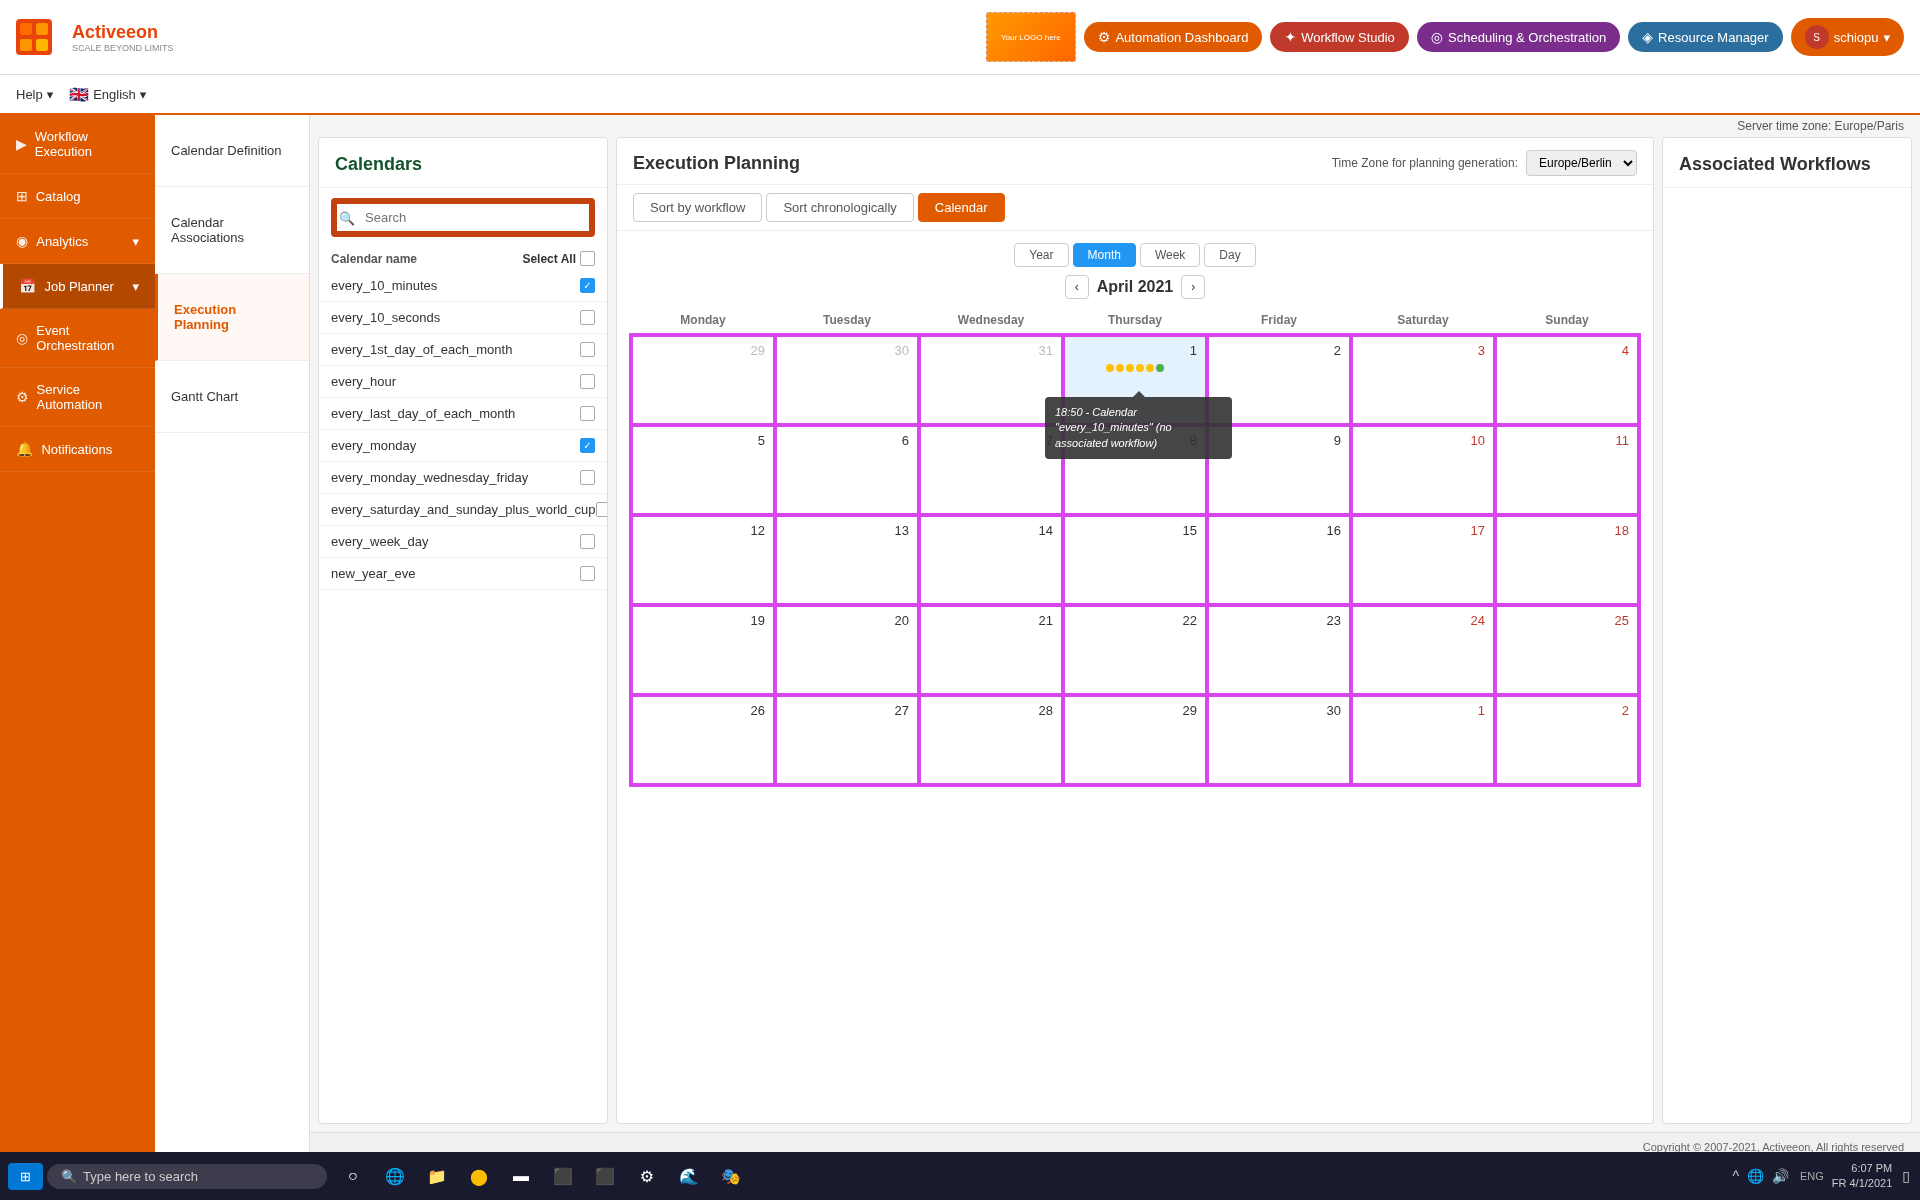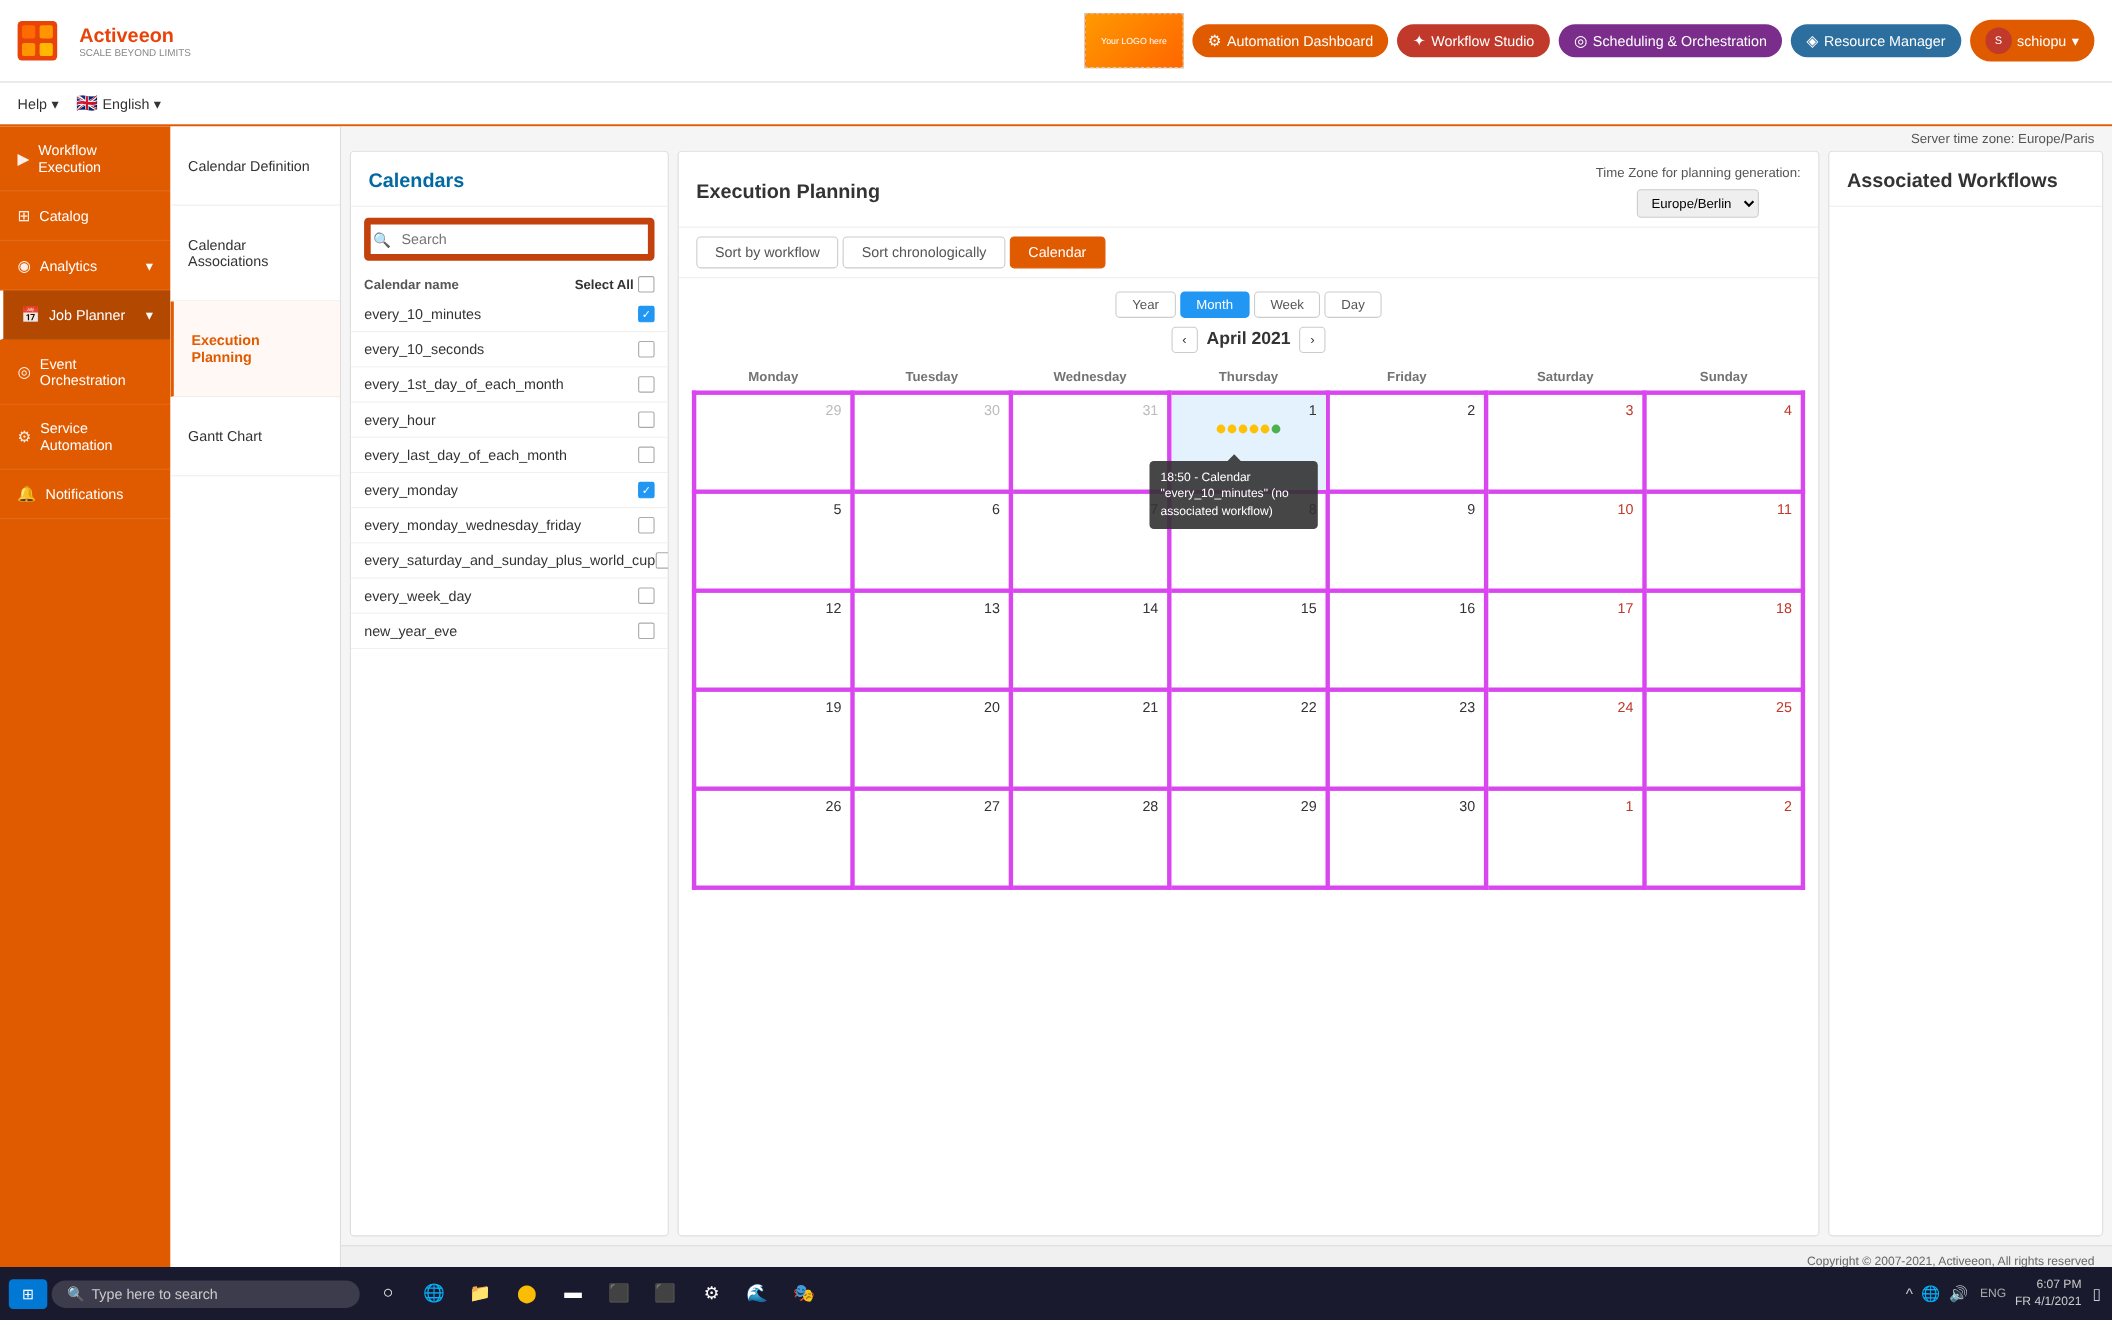--- a/index.html
+++ b/index.html
@@ -202,21 +202,21 @@
       border: 1px solid #ddd;
       border-radius: 4px;
       margin-right: 8px;
       display: flex;
       flex-direction: column;
       flex-shrink: 0;
     }
     .panel-title {
       font-size: 18px;
       font-weight: bold;
-      color: #0369a1;
+      color: #14532d;
       padding: 16px 16px 12px;
       border-bottom: 1px solid #eee;
     }
 
     .search-row {
       padding: 10px 12px;
       display: flex;
       align-items: center;
       gap: 6px;
     }
@@ -311,21 +311,20 @@
       font-size: 18px;
       font-weight: bold;
       color: #333;
     }
     .tz-selector {
       display: flex;
       align-items: center;
       gap: 8px;
       font-size: 12px;
       color: #555;
-      flex-direction: column;
     }
     .tz-selector select {
       padding: 4px 8px;
       border: 1px solid #ccc;
       border-radius: 4px;
       font-size: 12px;
     }
 
     .ep-tabs {
       display: flex;
@@ -449,24 +448,25 @@
 
     
     .tooltip-box {
       position: absolute;
       background: rgba(50,50,50,0.9);
       color: white;
       padding: 8px 10px;
       border-radius: 4px;
       font-size: 11px;
       z-index: 100;
-      width: 153px;
+      width: 187px;
       top: 60px;
       left: -20px;
       line-height: 1.4;
+      font-style: italic;
     }
     .tooltip-box::before {
       content: '';
       position: absolute;
       top: -6px;
       left: 50%;
       transform: translateX(-50%);
       border-width: 0 6px 6px 6px;
       border-style: solid;
       border-color: transparent transparent rgba(50,50,50,0.9) transparent;

